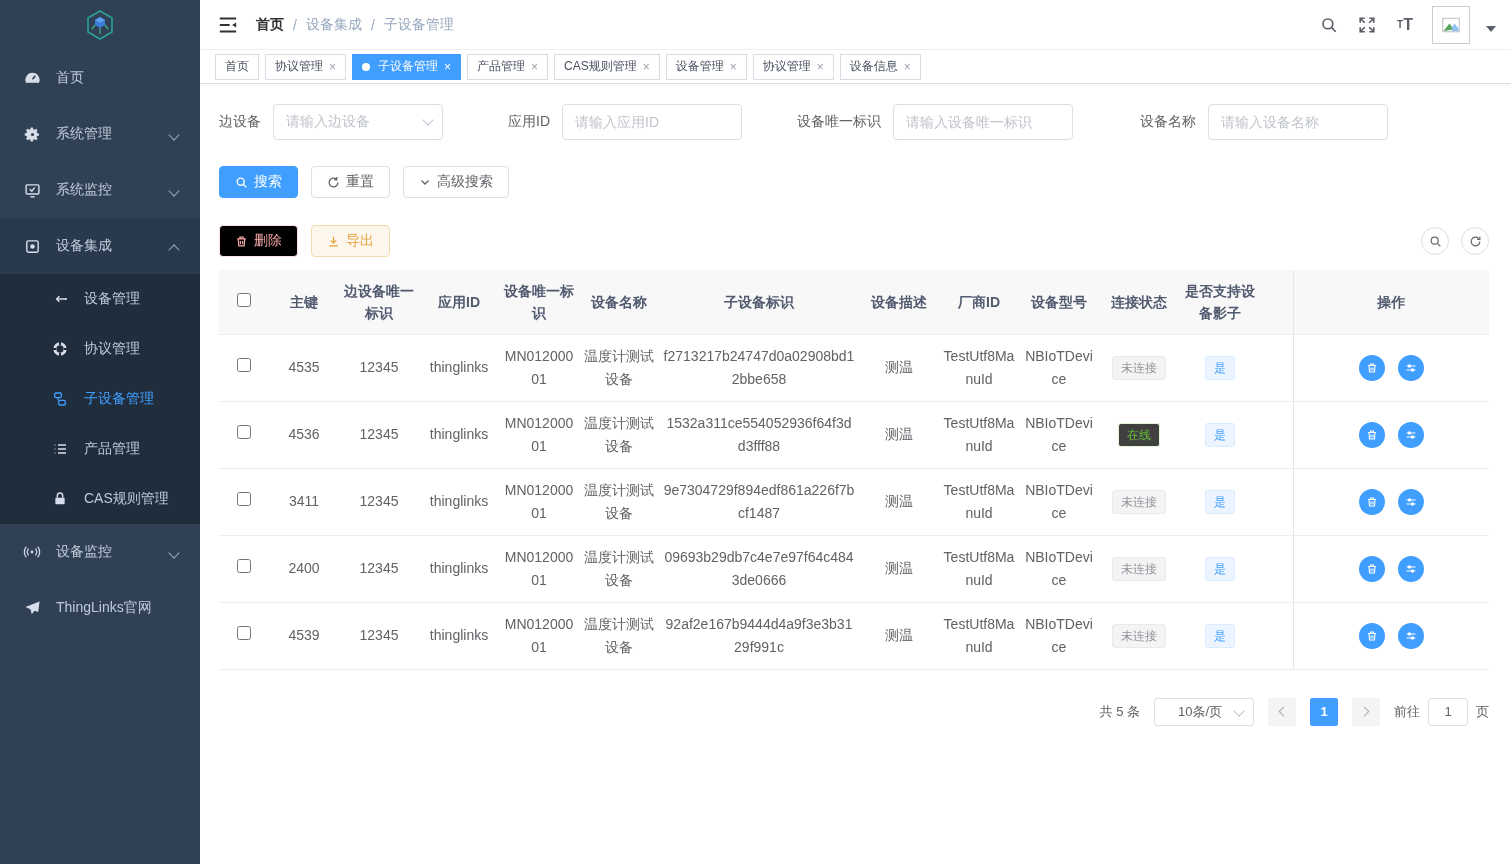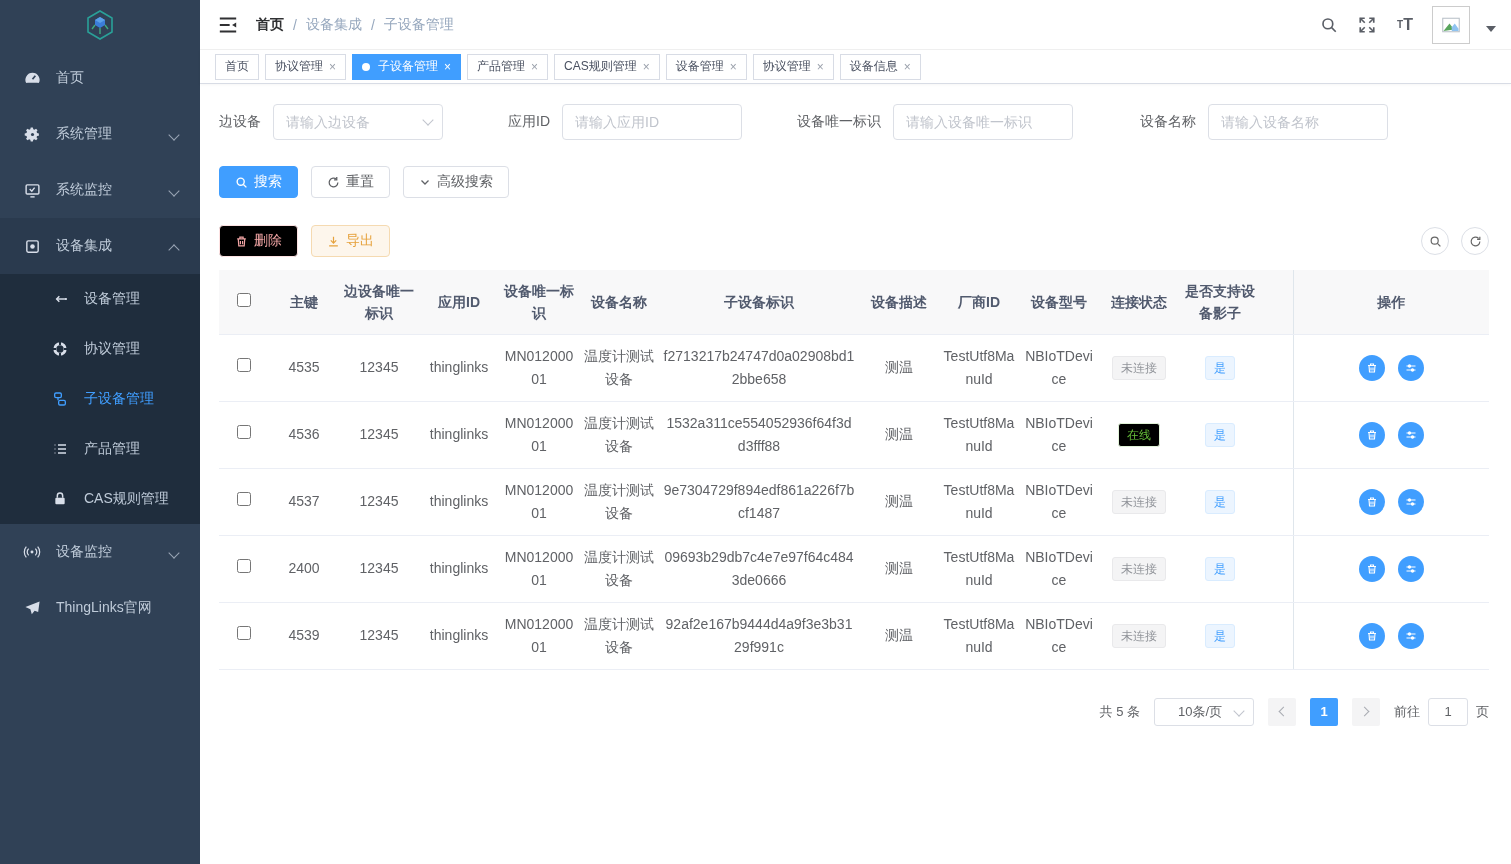--- a/index.html
+++ b/index.html
@@ -46,21 +46,21 @@
 
   .content { padding:16px 22px 0 19px; }
 
   
   .filter-row { display:flex; align-items:center; margin-top:4px; }
   .f-group { display:flex; align-items:center; }
   .f-label { font-weight:400; color:#606266; margin-right:12px; white-space:nowrap; }
   .f-input { position:relative; }
   .f-input input { width:180px; height:36px; border:1px solid #dcdfe6; border-radius:4px; padding:0 12px; font-size:14px; color:#606266; outline:none; font-family:inherit; }
   .f-input input::placeholder { color:#c0c4cc; }
-  .f-input.is-select input { width:170px; padding-right:28px; }
+  .f-input.is-select input { width:170px; padding-right:28px;font-family:Liberation Serif, serif; }
   .sel-arrow { position:absolute; right:11px; top:14px; width:8px; height:8px; pointer-events:none; }
   .sel-arrow::after { content:""; position:absolute; width:7px; height:7px; border-right:1.4px solid #c0c4cc; border-bottom:1.4px solid #c0c4cc; transform:rotate(45deg); top:-2px; }
   .gap1{width:65px;} .gap2{width:55px;} .gap3{width:67px;}
 
   
   .btn-row { display:flex; align-items:center; gap:13px; margin-top:26px; }
   .btn { height:32px; display:inline-flex; align-items:center; gap:6px; padding:0 15px; border-radius:4px; border:1px solid #dcdfe6; background:#fff; color:#606266; font-size:14px; cursor:pointer; font-family:inherit; }
   .btn-primary { background:#409eff; border-color:#409eff; color:#fff; }
   .action-row { display:flex; align-items:center; margin-top:27px; }
   .btn-danger-plain { background:#000000; border-color:#fde2e2; color:#f3a6a6; cursor:not-allowed; }
@@ -69,21 +69,21 @@
   .circle-btn { width:28px; height:28px; border-radius:50%; border:1px solid #dcdfe6; background:#fff; display:flex; align-items:center; justify-content:center; color:#666; cursor:pointer; }
 
   
   .table-wrap { margin-top:13px; }
   table { border-collapse:collapse; table-layout:fixed; width:1270px; font-size:14px; }
   thead th { background:#f8f8f9; color:#515a6e; font-weight:700; height:64px; line-height:22px; border-bottom:1px solid #ebeef5; padding:6px 4px; text-align:center; font-size:14px; }
   tbody td { height:67px; border-bottom:1px solid #ebeef5; padding:8px 4px; text-align:center; color:#606266; line-height:23px; word-break:break-all; background:#fff; }
   .op-col { border-left:1px solid #dfe6ec; }
   .tag { display:inline-block; padding:0 8px; height:24px; line-height:22px; border-radius:3px; font-size:12px; border:1px solid transparent; }
   .tag.offline { background:#f4f4f5; border-color:#e9e9eb; color:#909399; }
-  .tag.online { background:#000000; border-color:#e1f3d8; color:#67c23a; }
+  .tag.online { background:#404040; border-color:#e1f3d8; color:#67c23a; }
   .tag.blue { background:#ecf5ff; border-color:#d9ecff; color:#409eff; }
   .op-btns { display:flex; gap:13px; justify-content:center; }
   .op-circle { width:26px; height:26px; border-radius:50%; background:#409eff; border:none; display:flex; align-items:center; justify-content:center; cursor:pointer; }
   input[type=checkbox] { width:14px; height:14px; accent-color:#409eff; border:1px solid #dcdfe6; cursor:pointer; }
 
   
   .pagination { display:flex; align-items:center; justify-content:flex-end; gap:14px; margin-top:28px; color:#606266; font-size:13px; padding-right:0; }
   .page-size { position:relative; }
   .page-size input { width:100px; height:28px; border:1px solid #dcdfe6; border-radius:3px; text-align:center; color:#606266; font-size:13px; font-family:inherit; padding-right:20px; }
   .pg-btn { min-width:28px; height:28px; border:none; background:#f4f4f5; border-radius:2px; display:flex; align-items:center; justify-content:center; cursor:pointer; }
@@ -488,21 +488,21 @@
                         <path d="M3 8h18M3 16h18"></path>
                         <circle cx="9" cy="8" r="2.2" fill="#fff"></circle>
                         <circle cx="15" cy="16" r="2.2" fill="#fff"></circle>
                       </svg>
                     </button>
               </div>
                 </td>
             </tr>
             <tr>
               <td><input type="checkbox" style=""></td>
-              <td>4537</td>
+              <td>3411</td>
               <td>12345</td>
               <td>thinglinks</td>
               <td>MN01200001</td>
               <td>温度计测试设备</td>
               <td>9e7304729f894edf861a226f7bcf1487</td>
               <td>测温</td>
               <td>TestUtf8ManuId</td>
               <td>NBIoTDevice</td>
               <td><span class="tag offline">未连接</span></td>
               <td><span class="tag blue">是</span></td>

